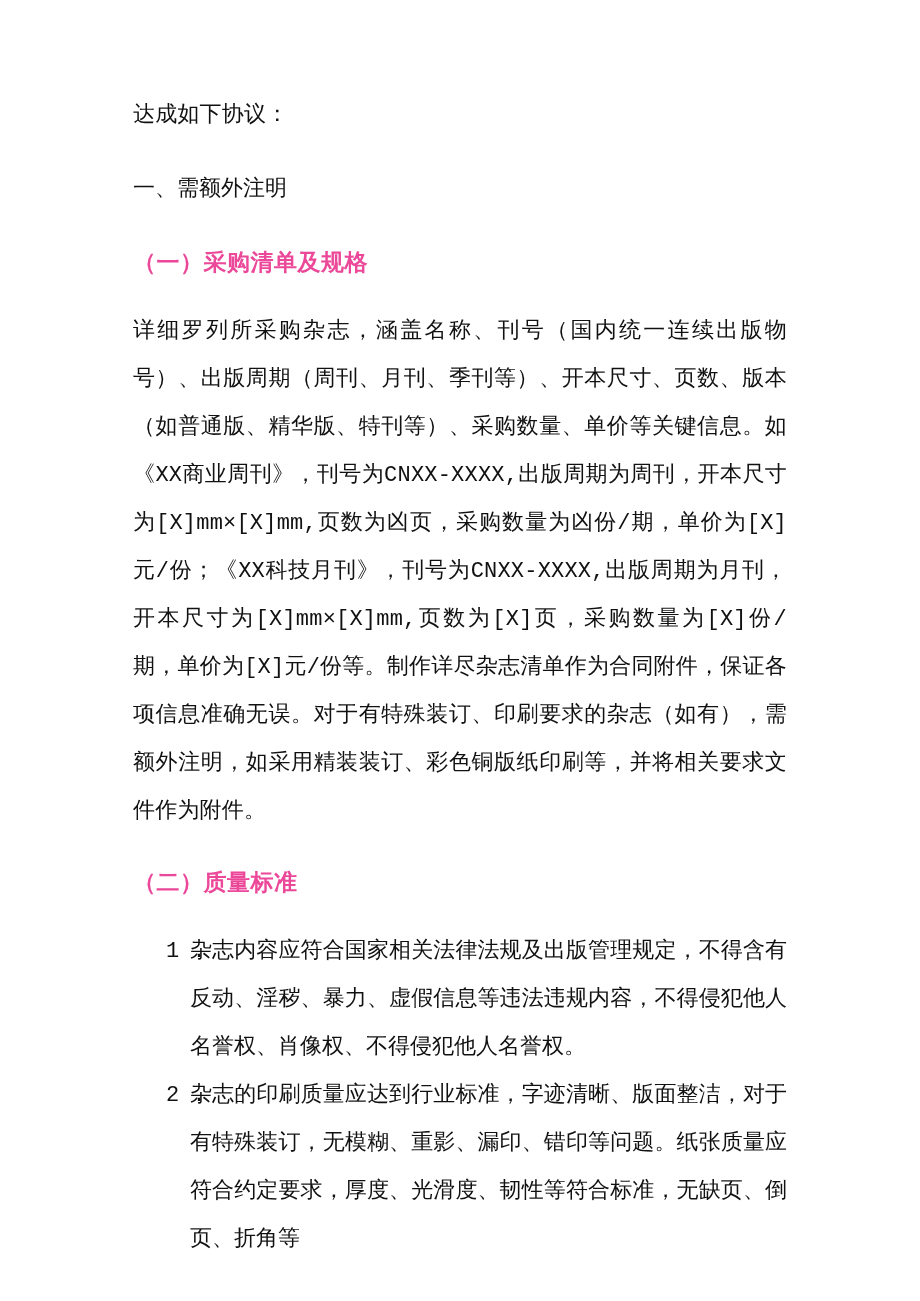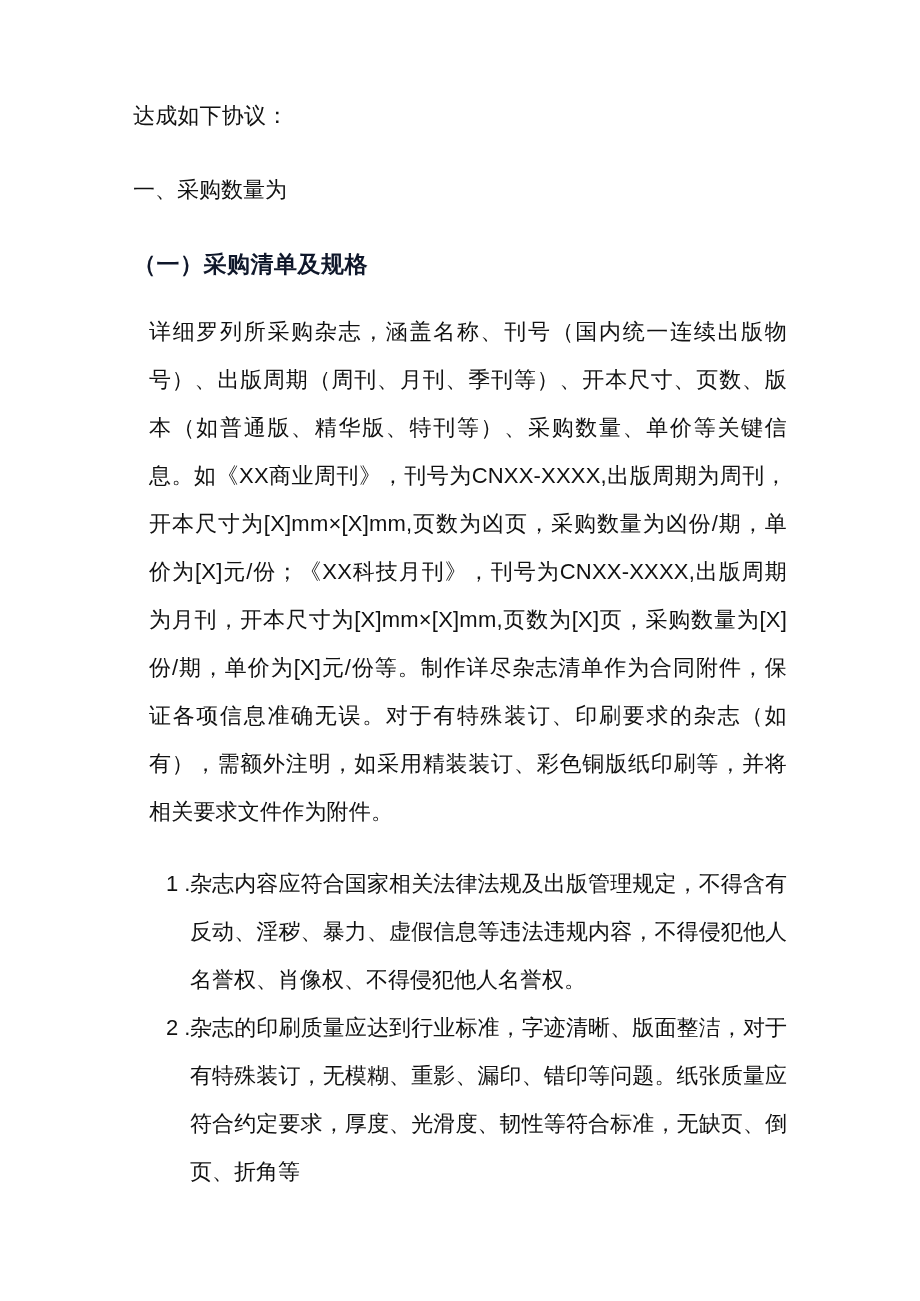--- a/index.html
+++ b/index.html
@@ -21,20 +21,21 @@
     height: 1301px;
     background: #ffffff;
     box-sizing: border-box;
     padding: 0 133px 0 133px;
     overflow: hidden;
   }
 
   .doc-body {
     padding-top: 92px;
     width: 654px;
+    font-family: Liberation Mono, monospace;
   }
 
   
   .para {
     font-size: 22px;
     line-height: 48px;
     letter-spacing: 0.2px;
     text-align: justify;
     text-justify: inter-ideograph;
     margin: 0;
@@ -51,26 +52,26 @@
     font-weight: 400;
     margin: 0 0 26px 0;
     color: #111111;
   }
 
   .h-sub {
     font-size: 23px;
     line-height: 48px;
     font-weight: 700;
     margin: 0 0 20px 0;
-    color: #0f172a;
+    color: #ec4899;
     letter-spacing: 0.5px;
   }
 
   .block-para {
-    margin: 0 0 24px 16px;
+    margin: 0 0 24px 0;
   }
 
   
   .num-list {
     list-style: none;
     margin: 0;
     padding: 0;
   }
   .num-item {
     position: relative;
@@ -98,26 +99,27 @@
   }
 </style>
 </head>
 <body>
 
 <div class="page">
   <div class="doc-body">
 
     <p class="para lead">达成如下协议：</p>
 
-    <h2 class="h-section">一、采购数量为</h2>
+    <h2 class="h-section">一、需额外注明</h2>
 
     <h3 class="h-sub">（一）采购清单及规格</h3>
 
     <p class="para block-para">详细罗列所采购杂志，涵盖名称、刊号（国内统一连续出版物号）、出版周期（周刊、月刊、季刊等）、开本尺寸、页数、版本（如普通版、精华版、特刊等）、采购数量、单价等关键信息。如《XX商业周刊》，刊号为CNXX-XXXX,出版周期为周刊，开本尺寸为[X]mm×[X]mm,页数为凶页，采购数量为凶份/期，单价为[X]元/份；《XX科技月刊》，刊号为CNXX-XXXX,出版周期为月刊，开本尺寸为[X]mm×[X]mm,页数为[X]页，采购数量为[X]份/期，单价为[X]元/份等。制作详尽杂志清单作为合同附件，保证各项信息准确无误。对于有特殊装订、印刷要求的杂志（如有），需额外注明，如采用精装装订、彩色铜版纸印刷等，并将相关要求文件作为附件。</p>
 
+    <h3 class="h-sub">（二）质量标准</h3>
 
     <ol class="num-list">
       <li class="num-item">
         <span class="num-marker">1 .</span>
         <span class="num-text">杂志内容应符合国家相关法律法规及出版管理规定，不得含有反动、淫秽、暴力、虚假信息等违法违规内容，不得侵犯他人名誉权、肖像权、不得侵犯他人名誉权。</span>
       </li>
       <li class="num-item">
         <span class="num-marker">2 .</span>
         <span class="num-text">杂志的印刷质量应达到行业标准，字迹清晰、版面整洁，对于有特殊装订，无模糊、重影、漏印、错印等问题。纸张质量应符合约定要求，厚度、光滑度、韧性等符合标准，无缺页、倒页、折角等</span>
       </li>

